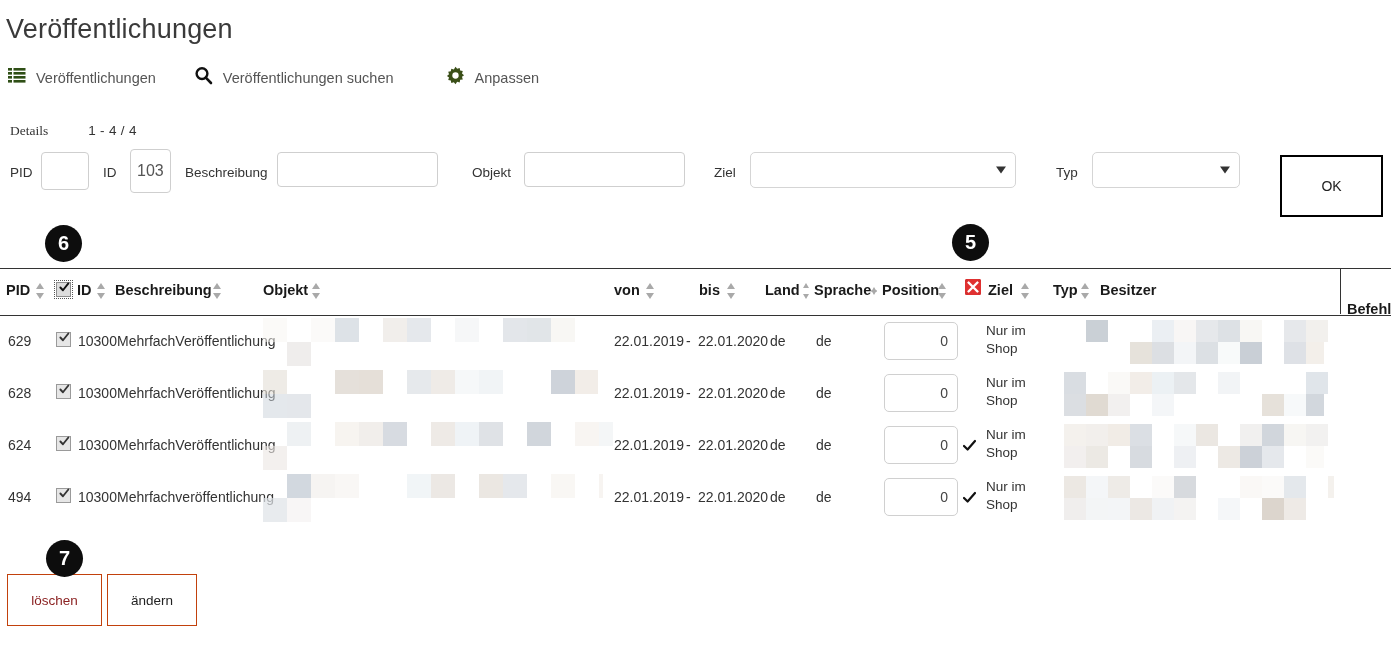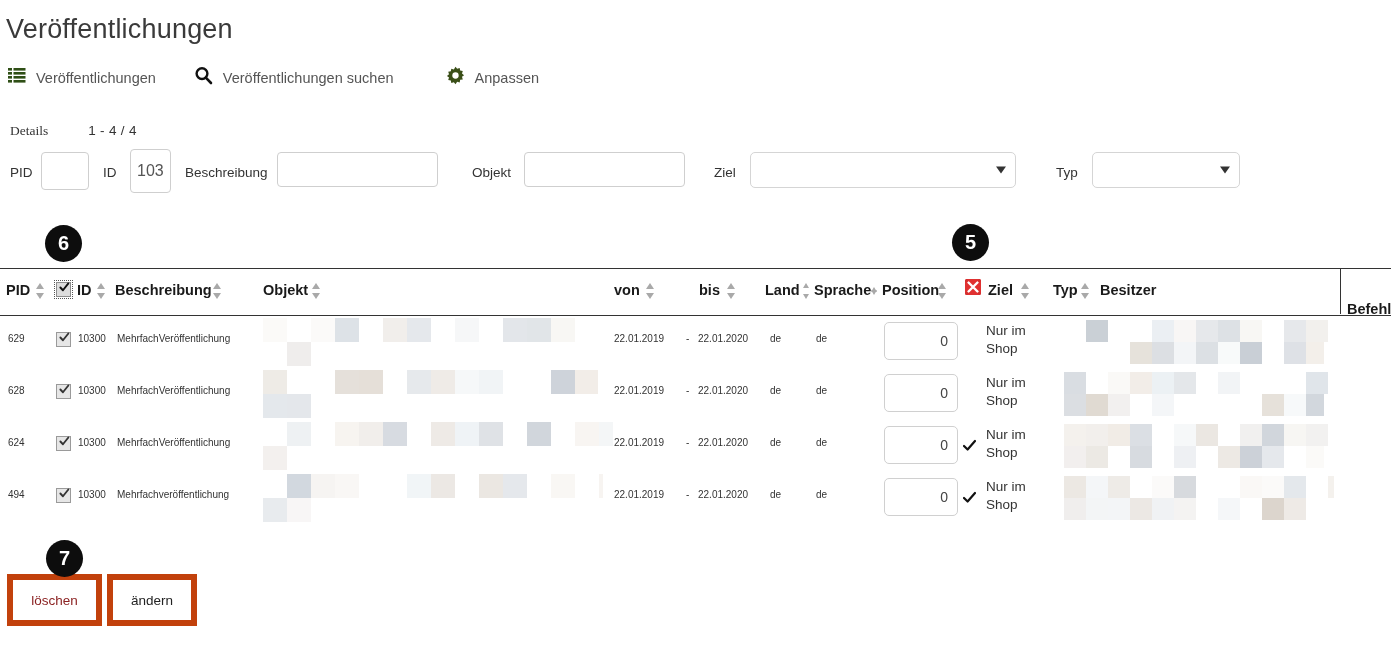--- a/index.html
+++ b/index.html
@@ -221,21 +221,21 @@
   }
   .befehl-box .th { top: 14px; left: 6px; margin-top: 19px; }
 
   
   .trow {
     position: relative;
     height: 52px;
   }
   .cell {
     position: absolute;
-    font-size: 10px;
+    font-size: 14px;
     color: #333;
     white-space: nowrap;
   }
   .c-pid   { left: 8px;   top: 17px; }
   .c-chk   { left: 56px;  top: 16px; width: 15px; height: 15px;
              box-sizing: border-box; border: 1px solid #9a9a9a; background: #e6e6e6; }
   .c-chk .tick { position:absolute; left:2px; top:-1px; width:11px; height:11px; }
   .c-id    { left: 78px;  top: 17px; }
   .c-desc  { left: 117px; top: 17px; }
   .c-von   { left: 614px; top: 17px; }
@@ -285,21 +285,21 @@
   }
   .redact i {
     position: absolute;
     display: block;
   }
 
   
   .btn {
     position: absolute;
     box-sizing: border-box;
-    border: 6px solid #c2410c;
+    border: 1px solid #c2410c;
     background: #fff;
     display: flex;
     align-items: center;
     justify-content: center;
     font-size: 13.5px;
     font-family: "Liberation Sans", sans-serif;
     cursor: pointer;
   }
   #btn-loeschen {
     left: 7px; top: 574px; width: 95px; height: 52px; color: #8b2222;
@@ -377,20 +377,21 @@
     <span style="position:absolute;left:8px;top:10px;font-size:13.5px;color:#333;"></span>
     <span class="caret"></span>
   </div>
 
   <span class="f-label" style="left:1046px; top:16px;">Typ</span>
   <div class="f-select" style="left:1082px; top:2px; width:148px;">
     <span style="position:absolute;left:8px;top:10px;font-size:13.5px;color:#333;"></span>
     <span class="caret"></span>
   </div>
 
+  <div class="ok-btn">OK</div>
 </div>
 
 <div class="badge" id="badge-6">6</div>
 <div class="badge" id="badge-5">5</div>
 <div class="badge" id="badge-7">7</div>
 
 <div class="table">
 
   <div class="thead">
     <span class="th" style="left:6px;">PID</span>

